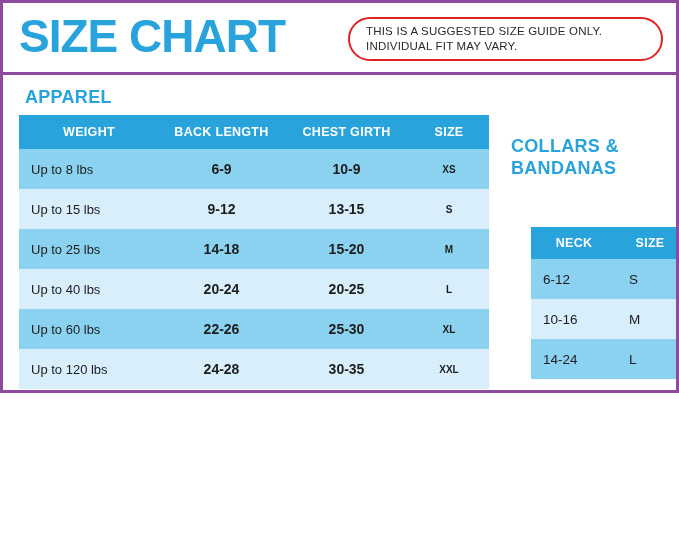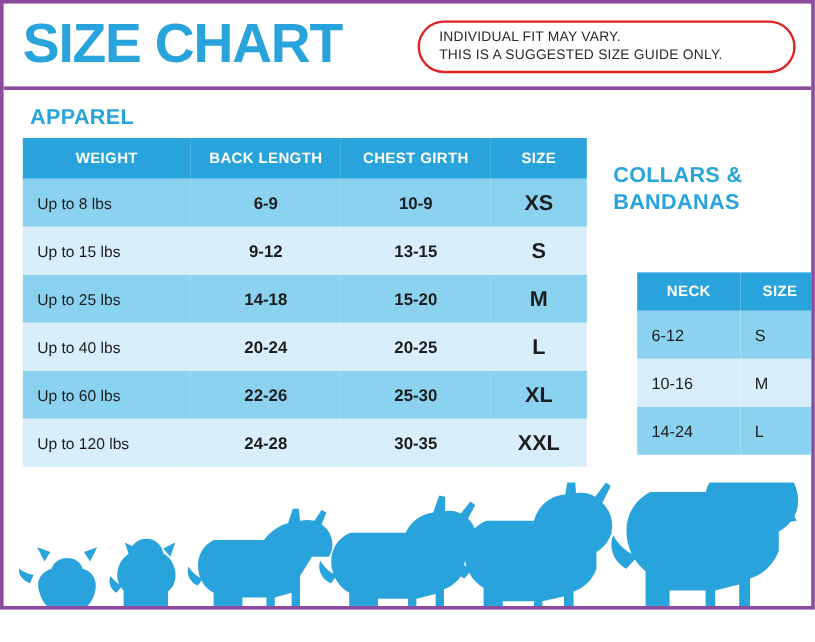--- a/index.html
+++ b/index.html
@@ -9,21 +9,21 @@
   body {
     width: 679px;
     height: 535px;
     background: #ffffff;
     font-family: "Liberation Sans", sans-serif;
     overflow: hidden;
   }
   .page {
     position: relative;
     width: 679px;
-    height: 508px;
+    height: 393px;
     box-sizing: border-box;
     border: 3px solid #8e4b9e;
     background: #ffffff;
     overflow: hidden;
   }
   
   .header {
     position: relative;
     height: 72px;
     border-bottom: 3px solid #8e4b9e;
@@ -108,21 +108,21 @@
   .apparel-table tr.odd td {
     background: #8ad2ef;
   }
   .apparel-table tr.even td {
     background: #d9eefb;
   }
   .apparel-table col.c1 { width: 140px; }
   .apparel-table col.c2 { width: 125px; }
   .apparel-table col.c3 { width: 125px; }
   .apparel-table col.c4 { width: 80px; }
-  .apparel-table td.sz { font-weight: bold; font-size: 18px; }
+  .apparel-table td.sz { font-weight: bold; font-size: 10px; }
   .apparel-table td.bl, .apparel-table td.cg { font-weight: bold; }
 
   
   .collars-label {
     position: absolute;
     left: 508px;
     top: 60px;
     font-size: 18px;
     font-weight: bold;
     color: #29a3dc;
@@ -165,22 +165,22 @@
   }
 </style>
 </head>
 <body>
 
 <div class="page">
 
   <div class="header">
     <div class="title">SIZE CHART</div>
     <div class="note">
+      <div>THIS IS A SUGGESTED SIZE GUIDE ONLY.</div>
       <div>INDIVIDUAL FIT MAY VARY.</div>
-      <div>THIS IS A SUGGESTED SIZE GUIDE ONLY.</div>
     </div>
   </div>
 
   <div class="content">
 
     <div class="apparel-label">APPAREL</div>
 
     <table class="apparel-table">
       <colgroup>
         <col class="c1">

